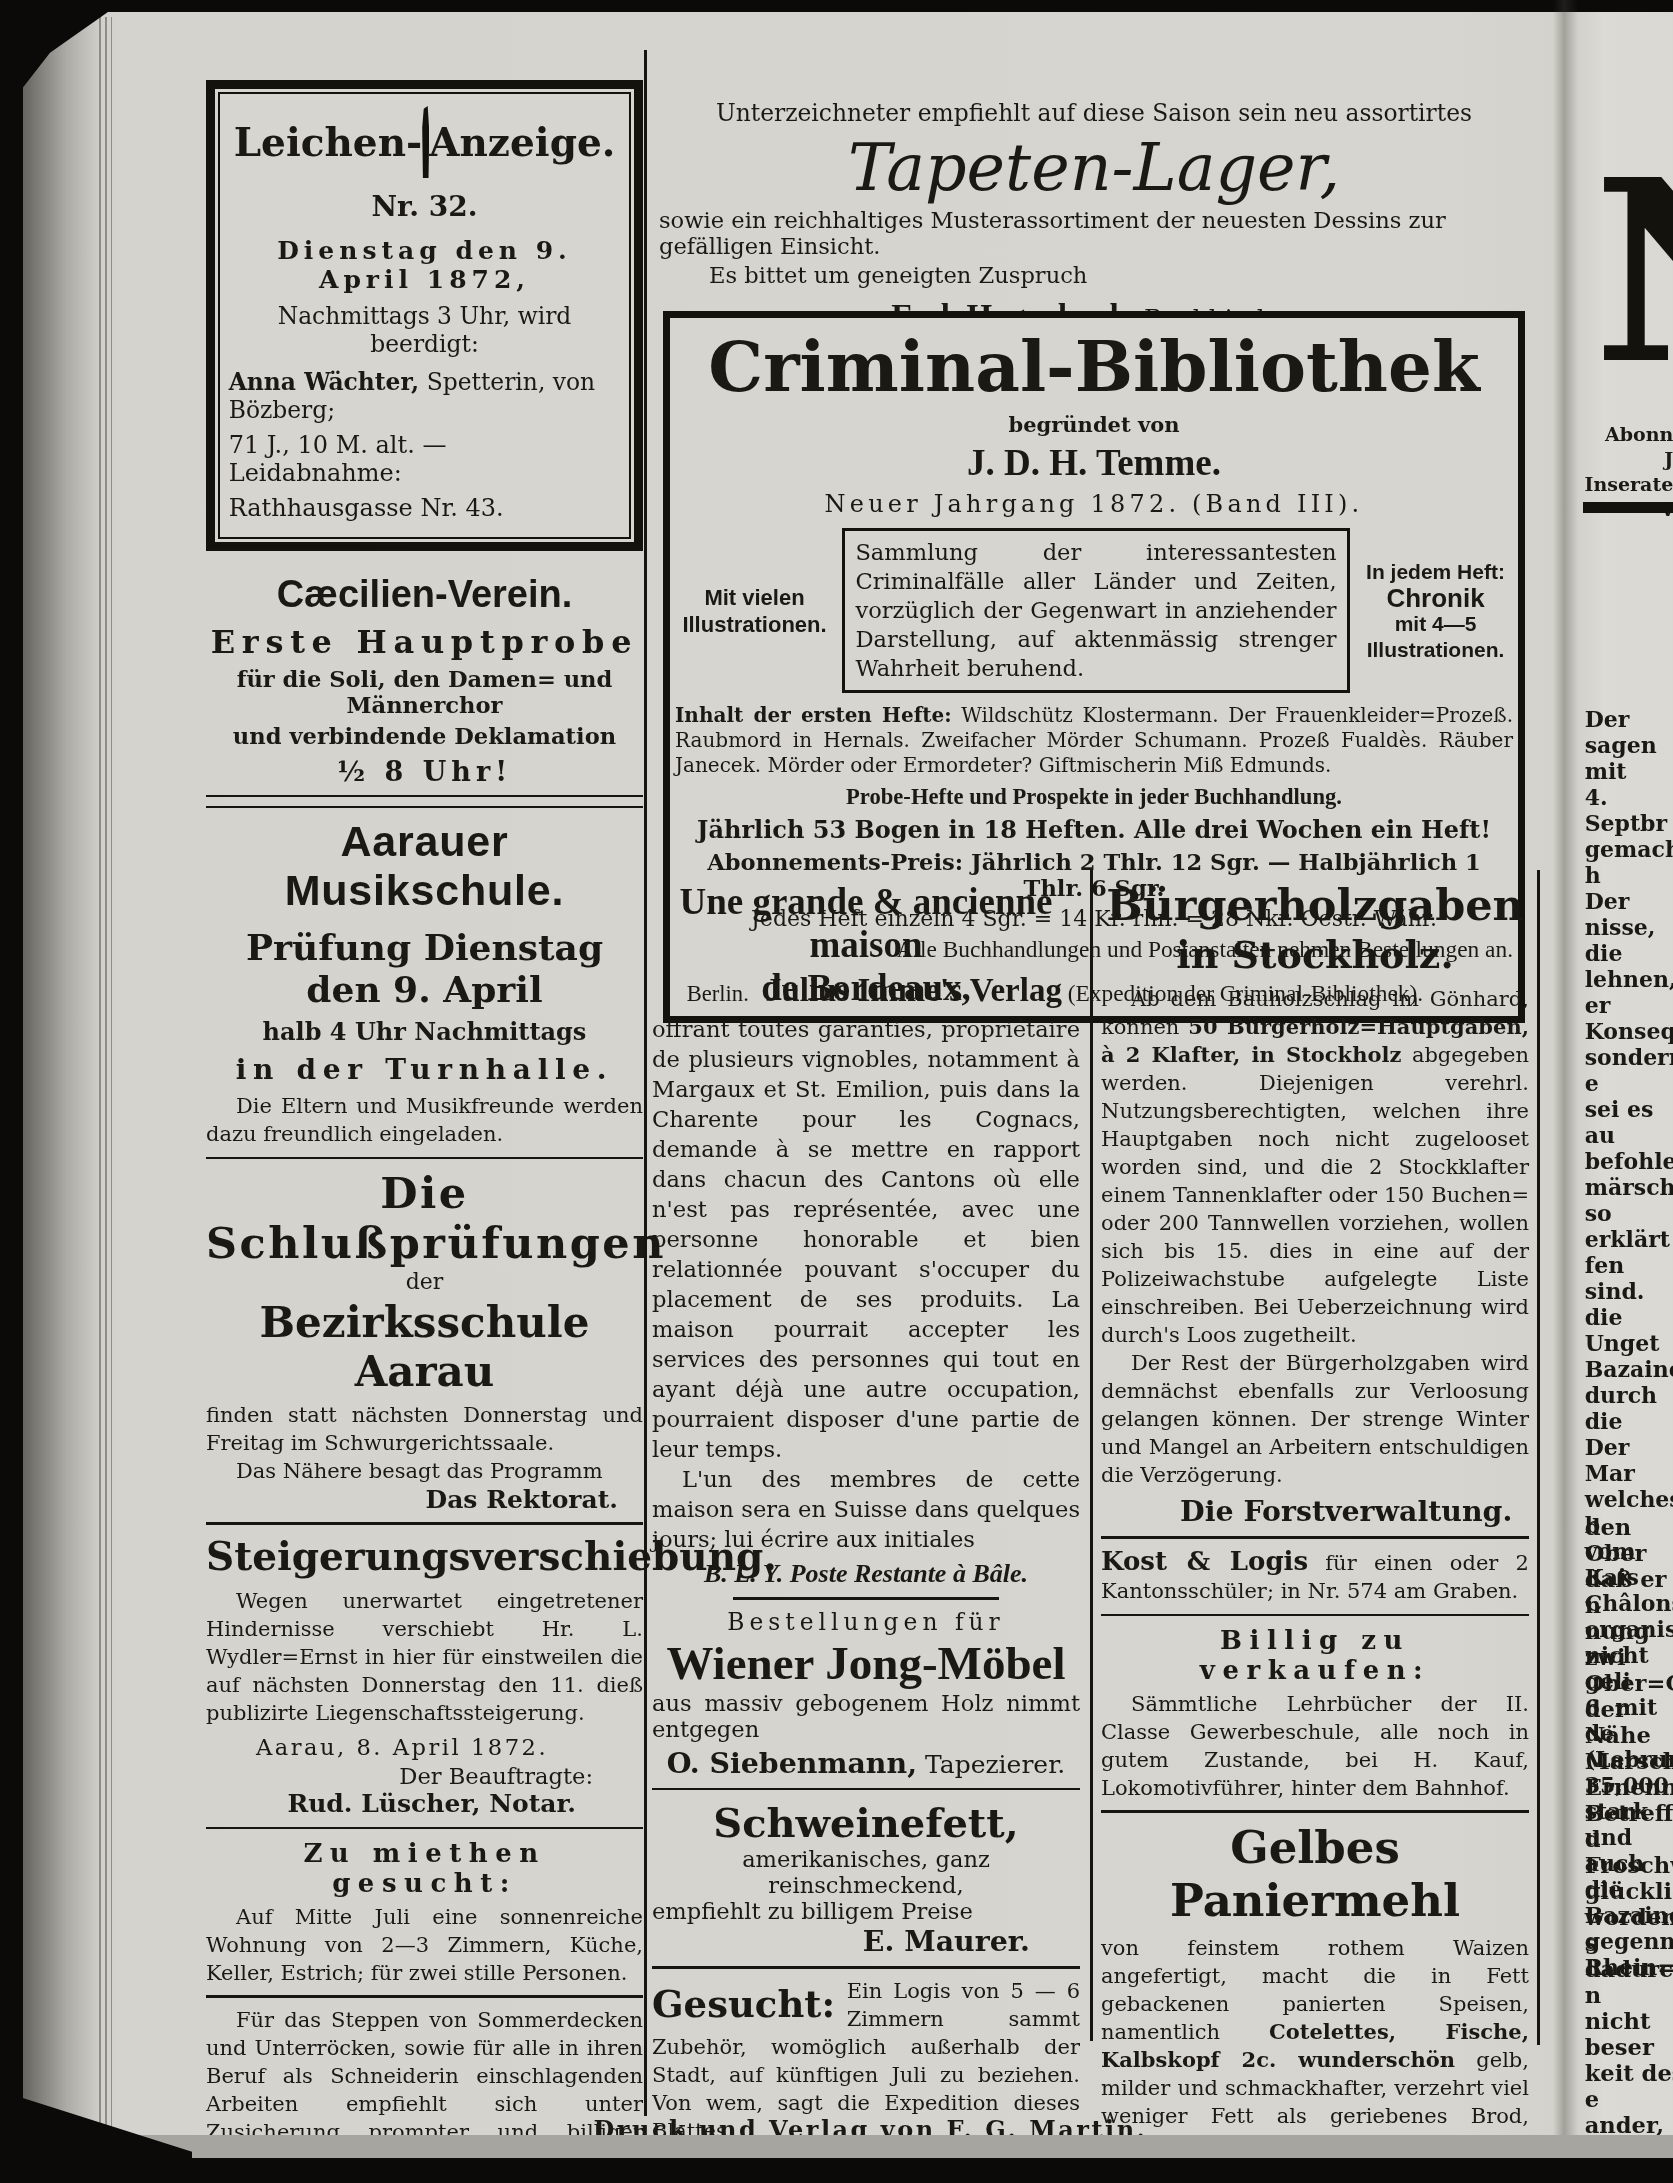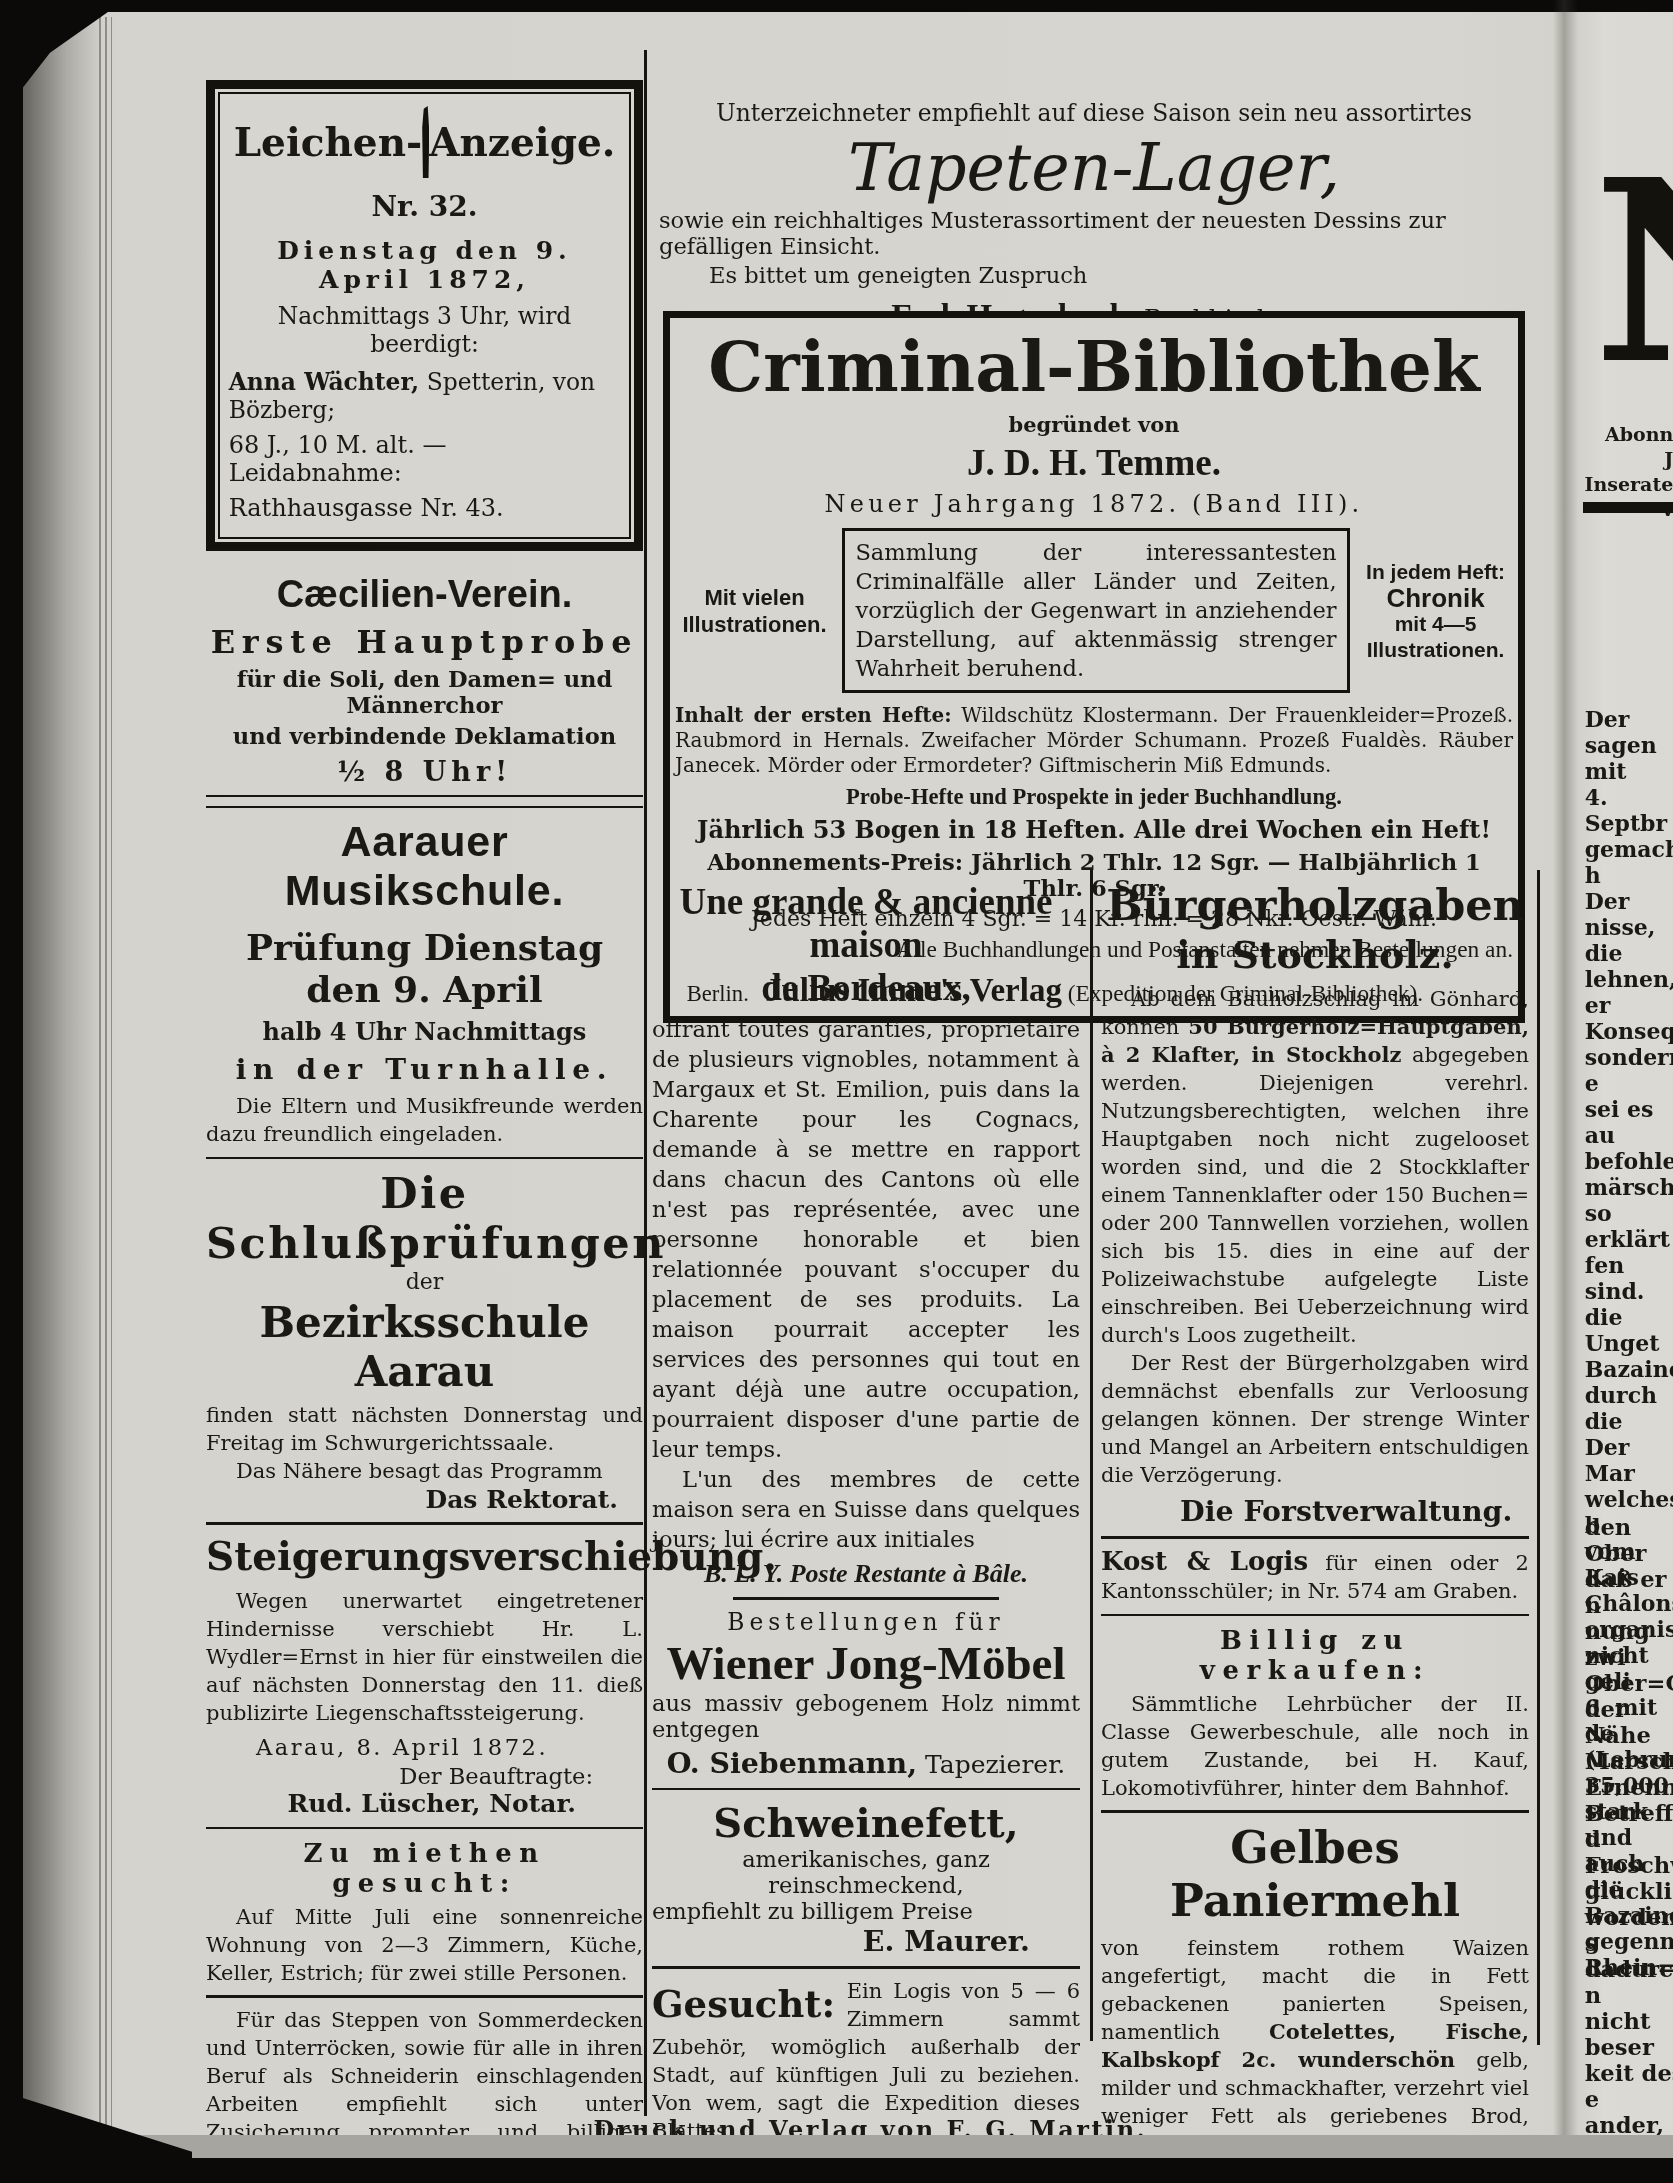--- a/index.html
+++ b/index.html
@@ -148,21 +148,21 @@
     <div class="leichen-in">
       <div class="leichen-titlerow">
         <span class="leichen-title">Leichen-</span>
         <span class="coffin"></span>
         <span class="leichen-title">Anzeige.</span>
       </div>
       <div class="nr c">Nr. 32.</div>
       <div class="l1 c">Dienstag den 9. April 1872,</div>
       <div class="l2 c">Nachmittags 3 Uhr, wird beerdigt:</div>
       <div class="l3"><span class="b">Anna Wächter,</span><span> Spetterin, von Bözberg;</span></div>
-      <div class="l45">68 J., 10 M. alt. — Leidabnahme:</div>
+      <div class="l45">71 J., 10 M. alt. — Leidabnahme:</div>
       <div class="l45">Rathhausgasse Nr. 43.</div>
     </div>
   </div>
 
   <div>
     <div class="sec-title-fr sans" style="font-size:38px;">Cæcilien-Verein.</div>
     <div class="caec-l1">Erste Hauptprobe</div>
     <div class="caec-l2">für die Soli, den Damen= und Männerchor</div>
     <div class="caec-l2">und verbindende Deklamation</div>
     <div class="caec-l4">½ 8 Uhr!</div>

